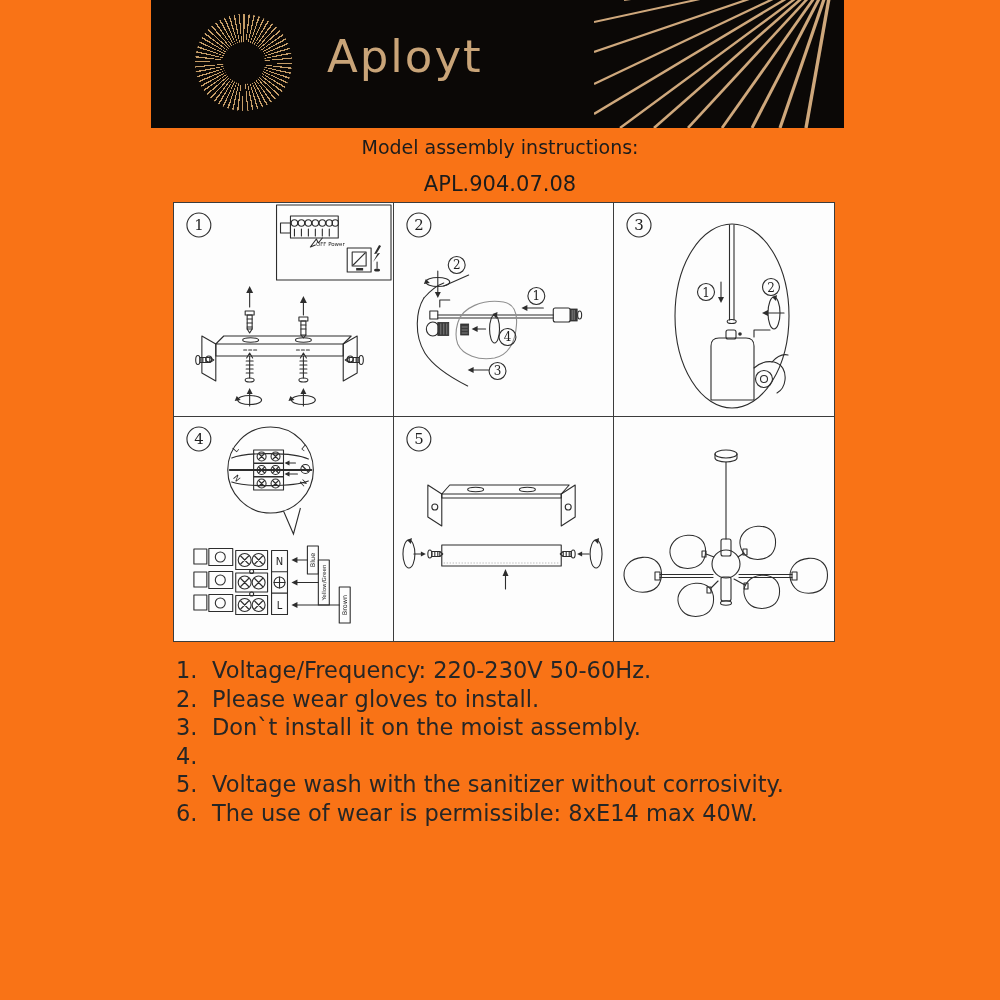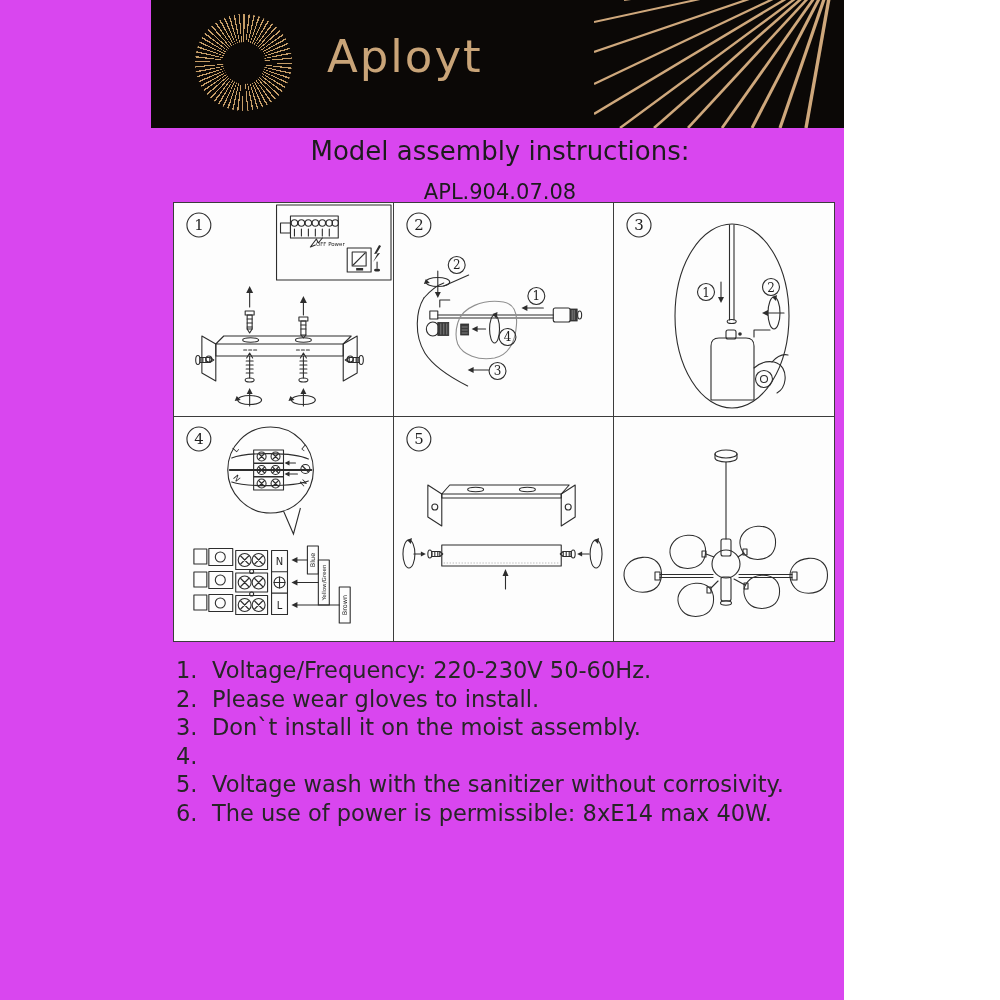--- a/index.html
+++ b/index.html
@@ -1,31 +1,31 @@
 <!DOCTYPE html>
 <html><head>
 <meta charset="utf-8">
 <style>
   html,body{margin:0;padding:0;background:#ffffff;}
-  .page{position:relative;width:844px;height:1000px;background:#d946ef;overflow:hidden;
+  .page{position:relative;width:1000px;height:1000px;background:#f97316;overflow:hidden;
         font-family:"DejaVu Sans",sans-serif;}
 
   
   .banner{position:absolute;left:151px;top:0;width:693px;height:128px;background:#0b0806;overflow:hidden;}
   .sunburst{position:absolute;left:44px;top:14px;width:97px;height:97px;border-radius:50%;
             background:repeating-conic-gradient(from 0deg,#c79e68 0deg 1.7deg,transparent 1.7deg 6deg);}
   .sunburst::after{content:"";position:absolute;left:50%;top:50%;width:42px;height:42px;
             transform:translate(-50%,-50%);border-radius:50%;background:#0b0806;}
   .brand{position:absolute;left:176px;top:30px;color:#c9a478;font-size:45px;letter-spacing:2px;
          font-family:"DejaVu Sans",sans-serif;}
   .rays{position:absolute;right:0;top:0;}
 
   
   .title-block{position:absolute;left:0;top:136px;width:1000px;text-align:center;color:#1c1c1c;}
-  .title{font-size:26px;}
+  .title{font-size:19px;}
   .model{font-size:21px;margin-top:14px;}
 
   
   .grid{position:absolute;left:173px;top:202px;width:662px;height:440px;box-sizing:border-box;
         border:1px solid #3c3c3c;display:grid;grid-template-columns:repeat(3,1fr);
         grid-template-rows:214px 1fr;background:#fdfdfd;}
   .cell{box-sizing:border-box;border-right:1px solid #3c3c3c;border-bottom:1px solid #3c3c3c;}
   .cell:nth-child(3n){border-right:none;}
   .cell:nth-child(n+4){border-bottom:none;}
   .diagram{display:block;width:100%;height:100%;}
@@ -467,17 +467,17 @@
     </div>
     <div class="instr-row">
       <span class="instr-num">4.</span>
     </div>
     <div class="instr-row">
       <span class="instr-num">5.</span>
       <span>Voltage wash with the sanitizer without corrosivity.</span>
     </div>
     <div class="instr-row">
       <span class="instr-num">6.</span>
-      <span>The use of power is permissible: 8xE14 max 40W.</span>
+      <span>The use of wear is permissible: 8xE14 max 40W.</span>
     </div>
   </div>
 
 </div>
 
 </body></html>

